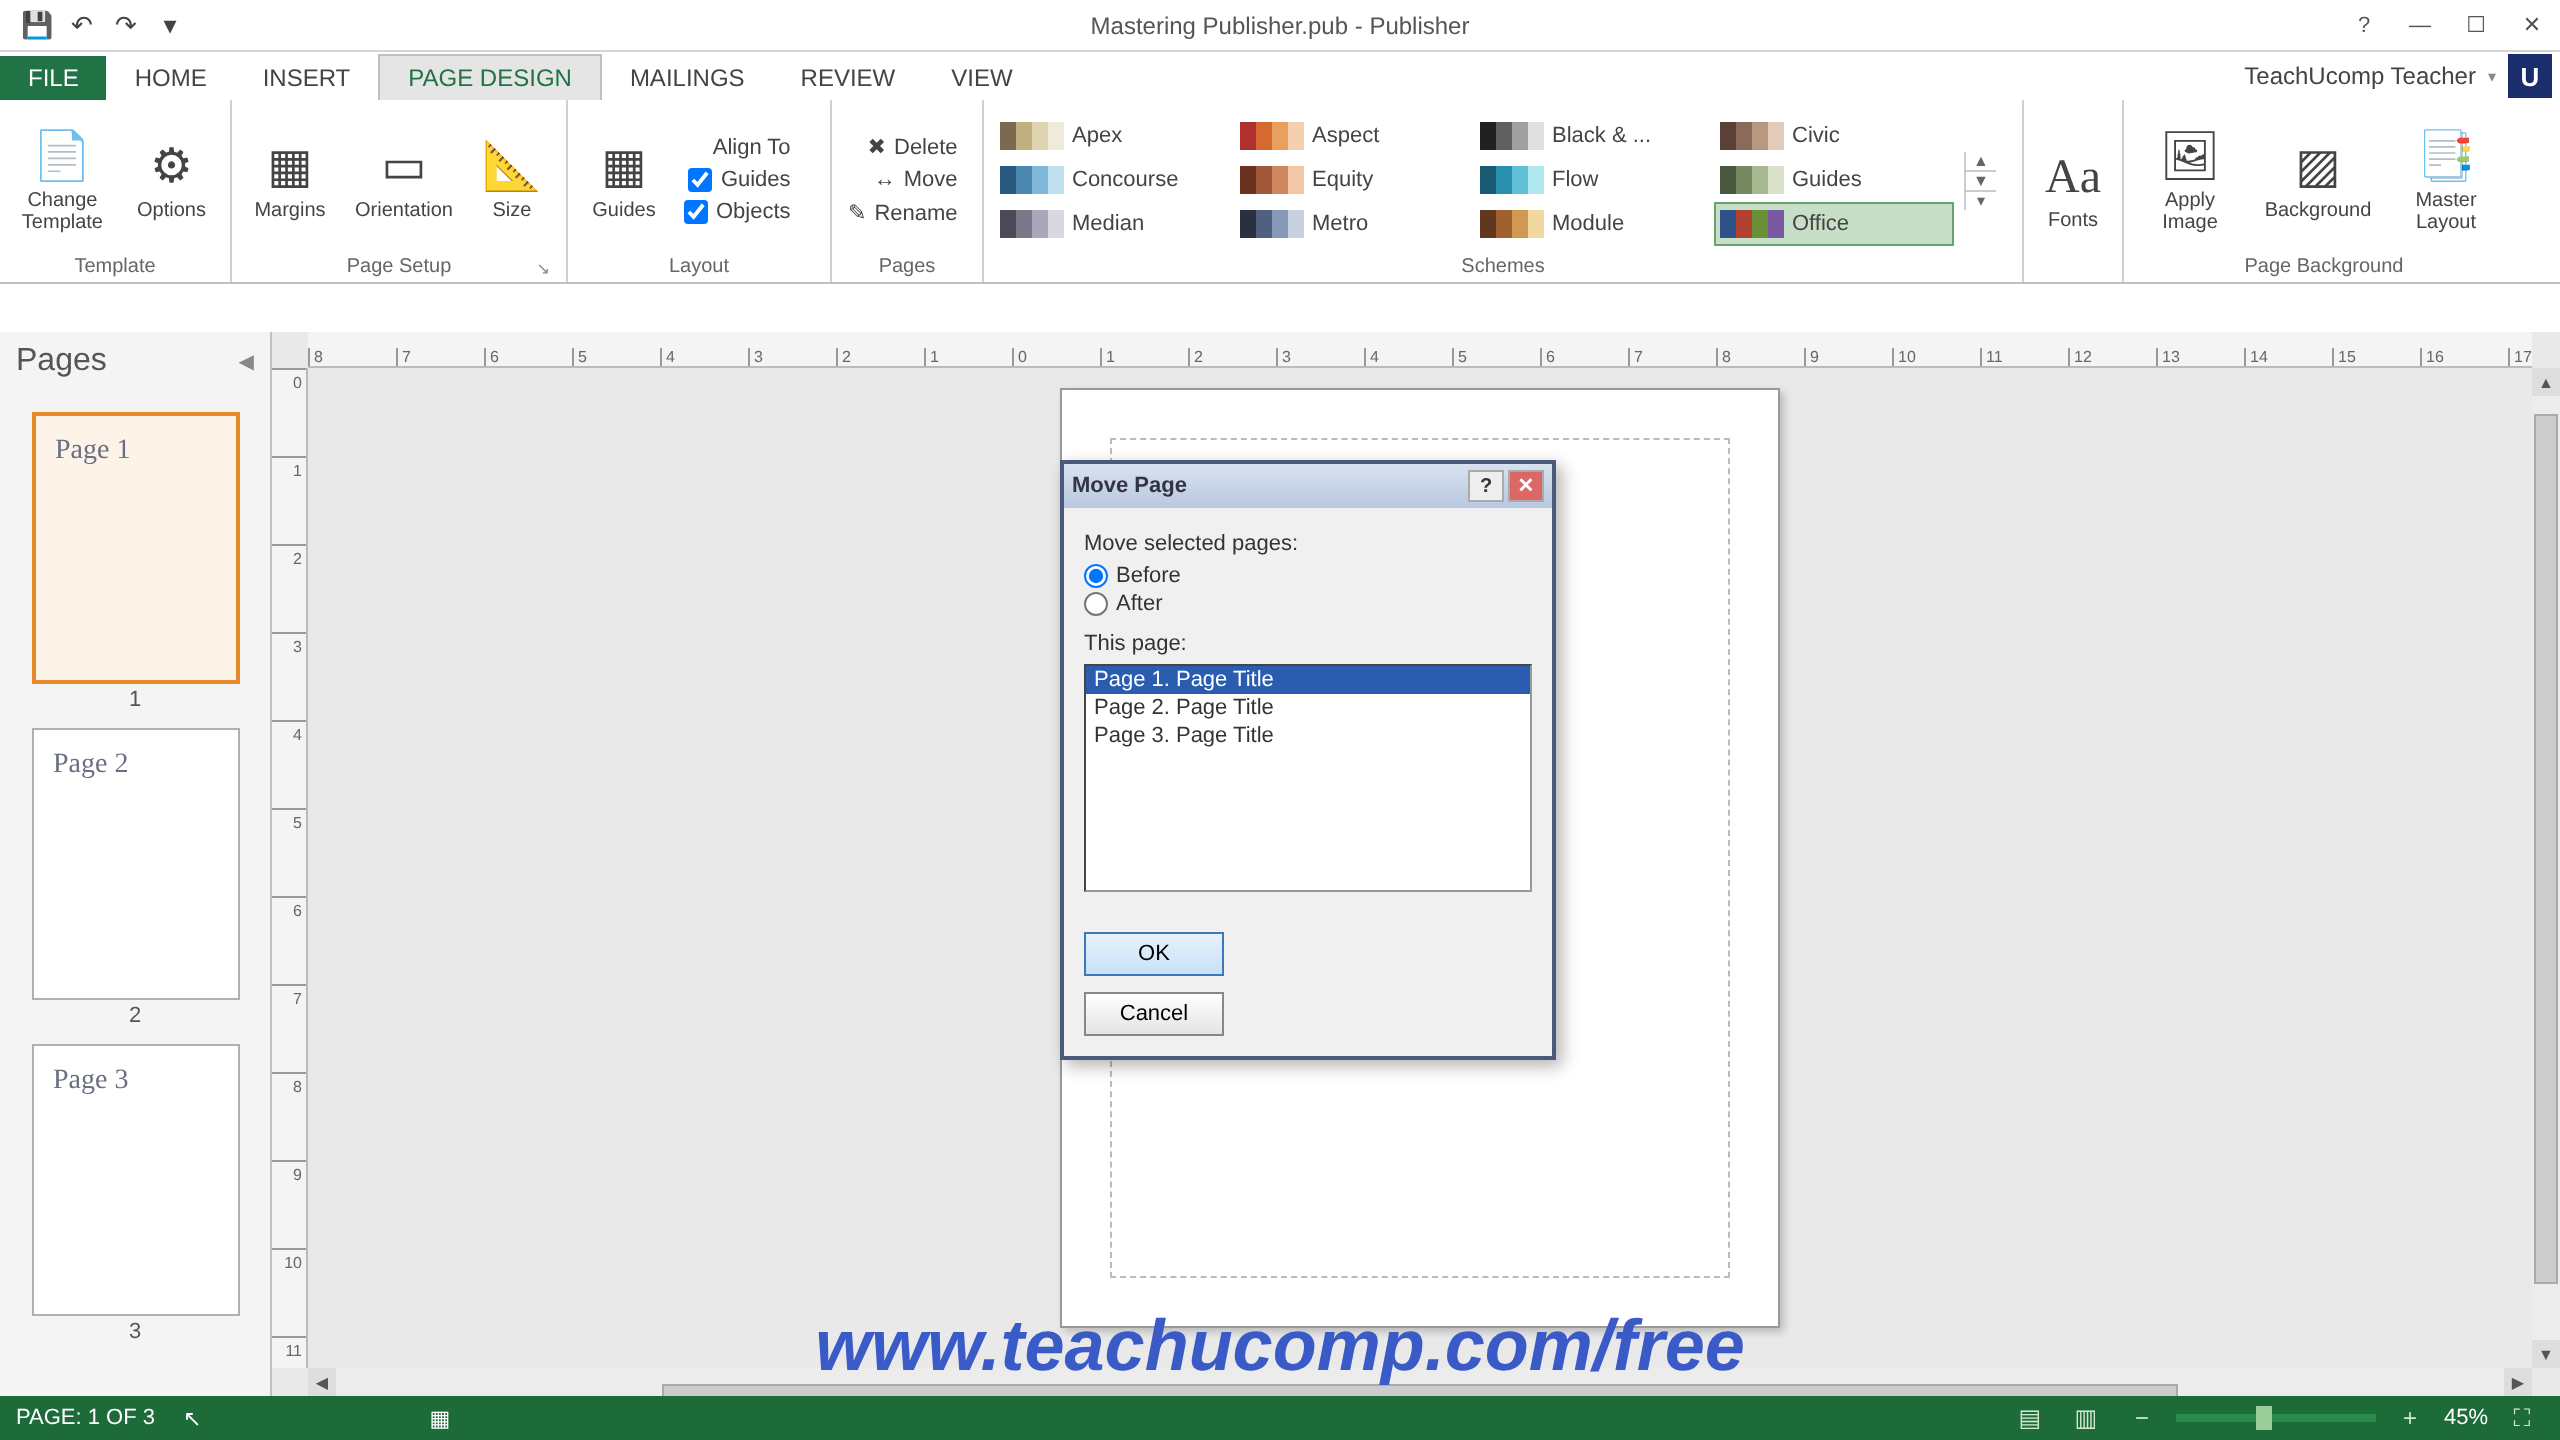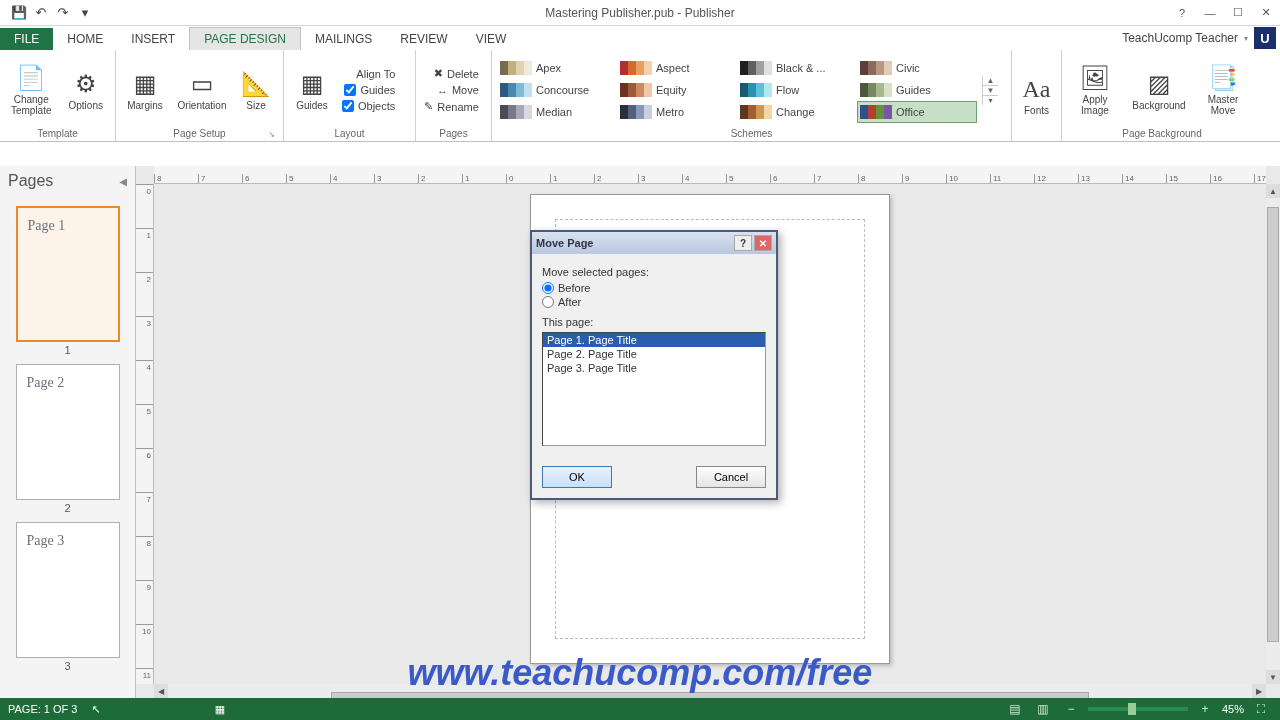--- a/index.html
+++ b/index.html
@@ -77,21 +77,21 @@
 .dlg-title-btns { display:flex; gap:2px; }
 .dlg-tbtn { width:18px; height:16px; border:1px solid #aaa; background:#eee; font-size:10px; display:flex; align-items:center; justify-content:center; cursor:pointer; }
 .dlg-tbtn.close { background:#d66; color:#fff; }
 .dlg-body { padding:12px 10px; font-size:11px; color:#333; }
 .dlg-body .section-label { margin-bottom:4px; }
 .radio-row { display:flex; align-items:center; gap:4px; margin:2px 0; }
 .radio-row input { width:12px; height:12px; }
 .listbox { width:100%; height:114px; background:#fff; border:1px inset #999; margin-top:4px; overflow:auto; }
 .listbox-item { padding:1px 4px; font-size:11px; cursor:pointer; }
 .listbox-item.selected { background:#2a5db0; color:#fff; }
-.dlg-buttons { display:flex; justify-content:space-between; gap:8px; padding:8px 10px 10px; }
+.dlg-buttons { display:flex; justify-content:center; gap:8px; padding:8px 10px 10px;flex-direction:column; }
 .dlg-btn { width:70px; height:22px; font-size:11px; border:1px solid #888; background:linear-gradient(#fefefe,#e4e4e4); cursor:pointer; }
 .dlg-btn.ok { border:1px solid #3a7ab8; background:linear-gradient(#e8f2fc,#c8e0f8); }
 
 
 .watermark { position:absolute; bottom:26px; left:50%; transform:translateX(-50%); font-family: Arial; font-size:36px; font-style:italic; font-weight:bold; color:#3a5ac8; z-index:40; }
 
 
 .statusbar { position:absolute; bottom:0; left:0; right:0; height:22px; background:#1e6b3a; color:#fff; display:flex; align-items:center; font-size:11px; padding:0 8px; justify-content:space-between; }
 .status-left { display:flex; align-items:center; gap:14px; }
 .status-right { display:flex; align-items:center; gap:6px; }
@@ -301,21 +301,21 @@
             </div>
             <span>Metro</span>
           </div>
           <div class="scheme">
             <div class="swatch">
               <div class="sw" style="background: rgb(96, 56, 32);"></div>
               <div class="sw" style="background: rgb(160, 96, 48);"></div>
               <div class="sw" style="background: rgb(208, 152, 80);"></div>
               <div class="sw" style="background: rgb(240, 216, 160);"></div>
             </div>
-            <span>Change</span>
+            <span>Module</span>
           </div>
           <div class="scheme sel">
             <div class="swatch">
               <div class="sw" style="background: rgb(48, 80, 138);"></div>
               <div class="sw" style="background: rgb(176, 64, 48);"></div>
               <div class="sw" style="background: rgb(106, 144, 56);"></div>
               <div class="sw" style="background: rgb(120, 88, 160);"></div>
             </div>
             <span>Office</span>
           </div>
@@ -344,21 +344,21 @@
       <div class="big-btn" style="width:54px">
           <span class="bicon">🖼</span>
           <span>Apply Image</span>
         </div>
       <div class="big-btn" style="width:62px">
           <span class="bicon">▨</span>
           <span>Background</span>
         </div>
       <div class="big-btn" style="width:54px">
           <span class="bicon">📑</span>
-          <span>Master Move</span>
+          <span>Master Layout</span>
         </div>
     </div>
     <div class="group-label">Page Background</div>
   </div>
 </div>
 
 <div class="workspace">
   <div class="pages-panel">
     <div class="pages-header">
       <span>Pages</span>

